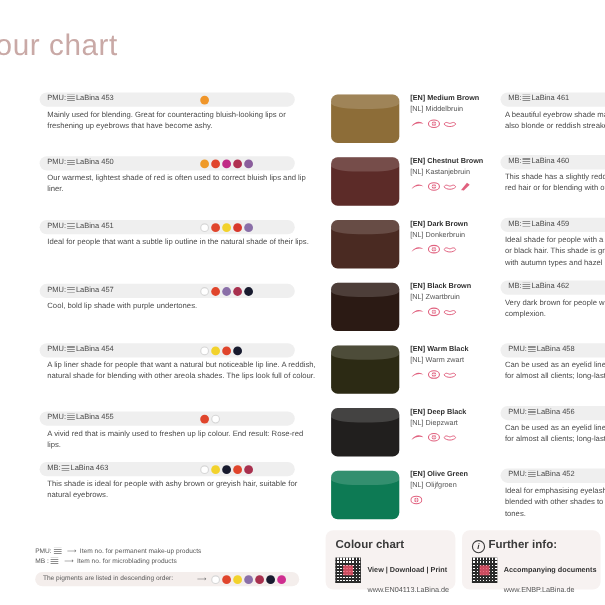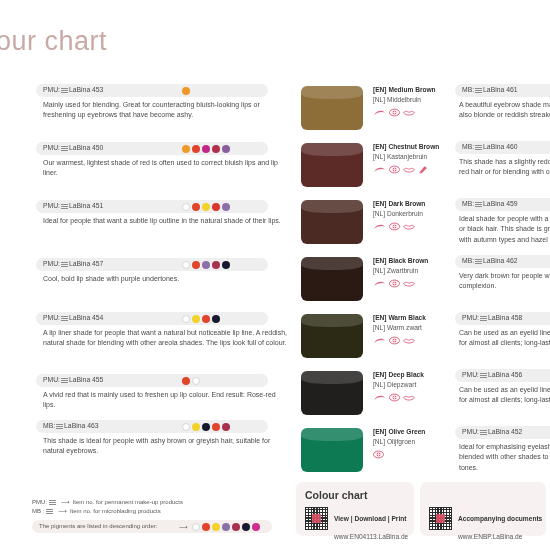--- a/index.html
+++ b/index.html
@@ -423,15 +423,16 @@
       </span>
     </div>
   </div>
 
 <div class="infobox box-chart" id="box0">
     <h3><span>Colour chart</span></h3>
     <span class="qr"></span>
     <span class="boxtxt"><span class="l1">View | Download | Print</span><br><span class="l2">www.EN04113.LaBina.de</span></span>
   </div>
 <div class="infobox box-info" id="box1">
+    <h3><span class="i-icon">i</span><span>Further info:</span></h3>
     <span class="qr"></span>
     <span class="boxtxt"><span class="l1">Accompanying documents</span><br><span class="l2">www.ENBP.LaBina.de</span></span>
   </div>
 
 </body></html>

